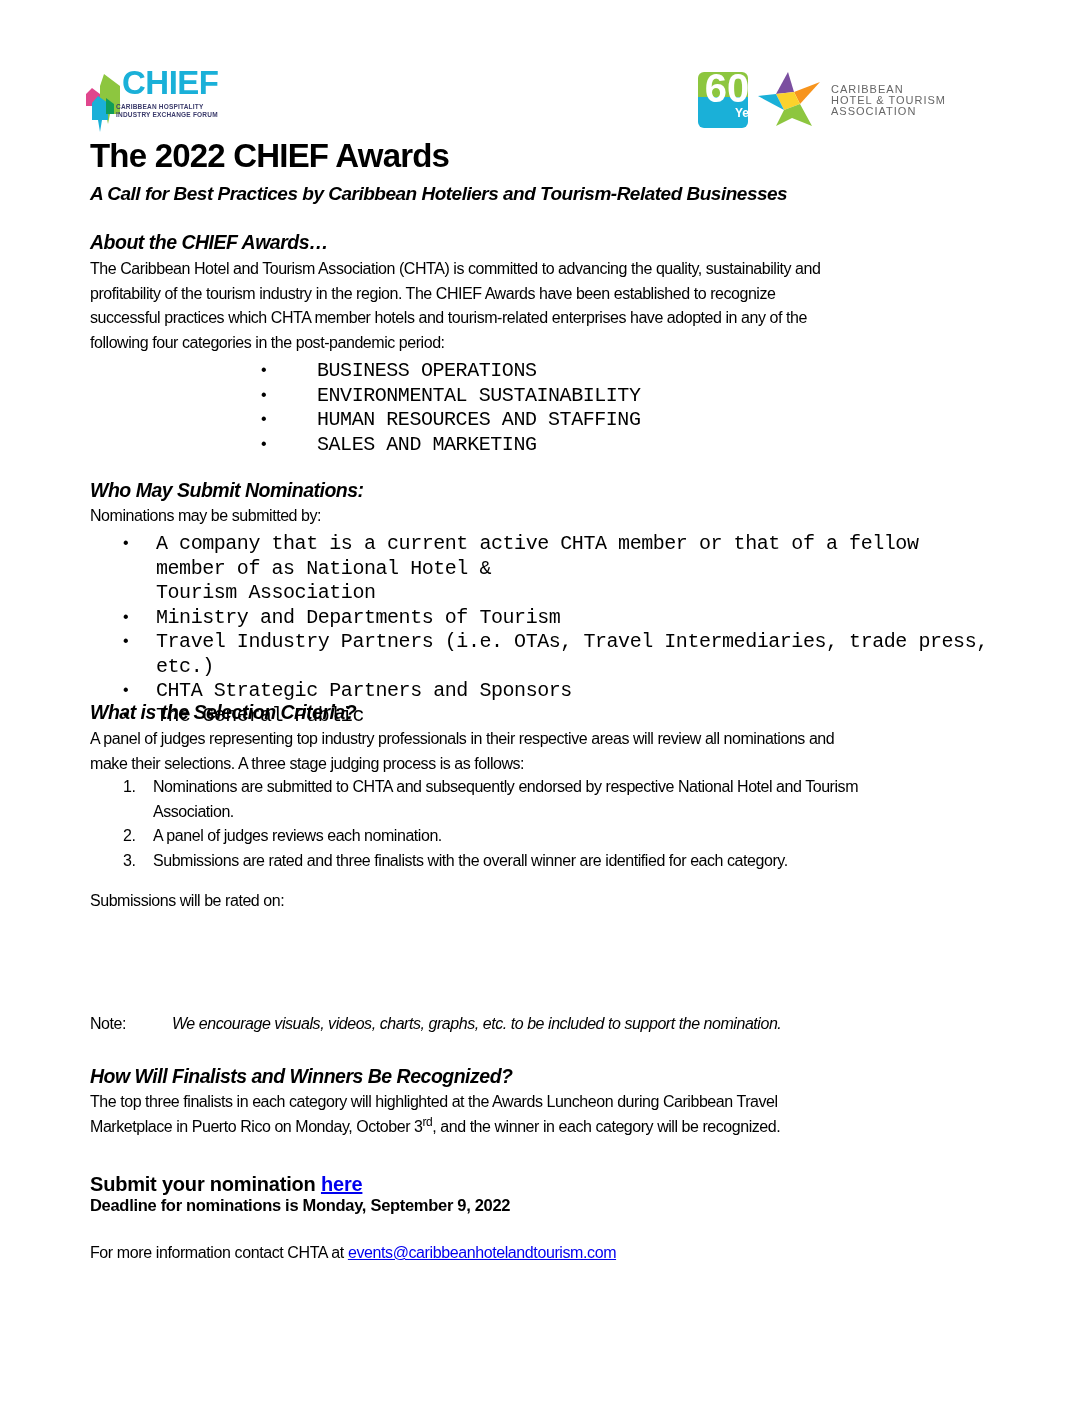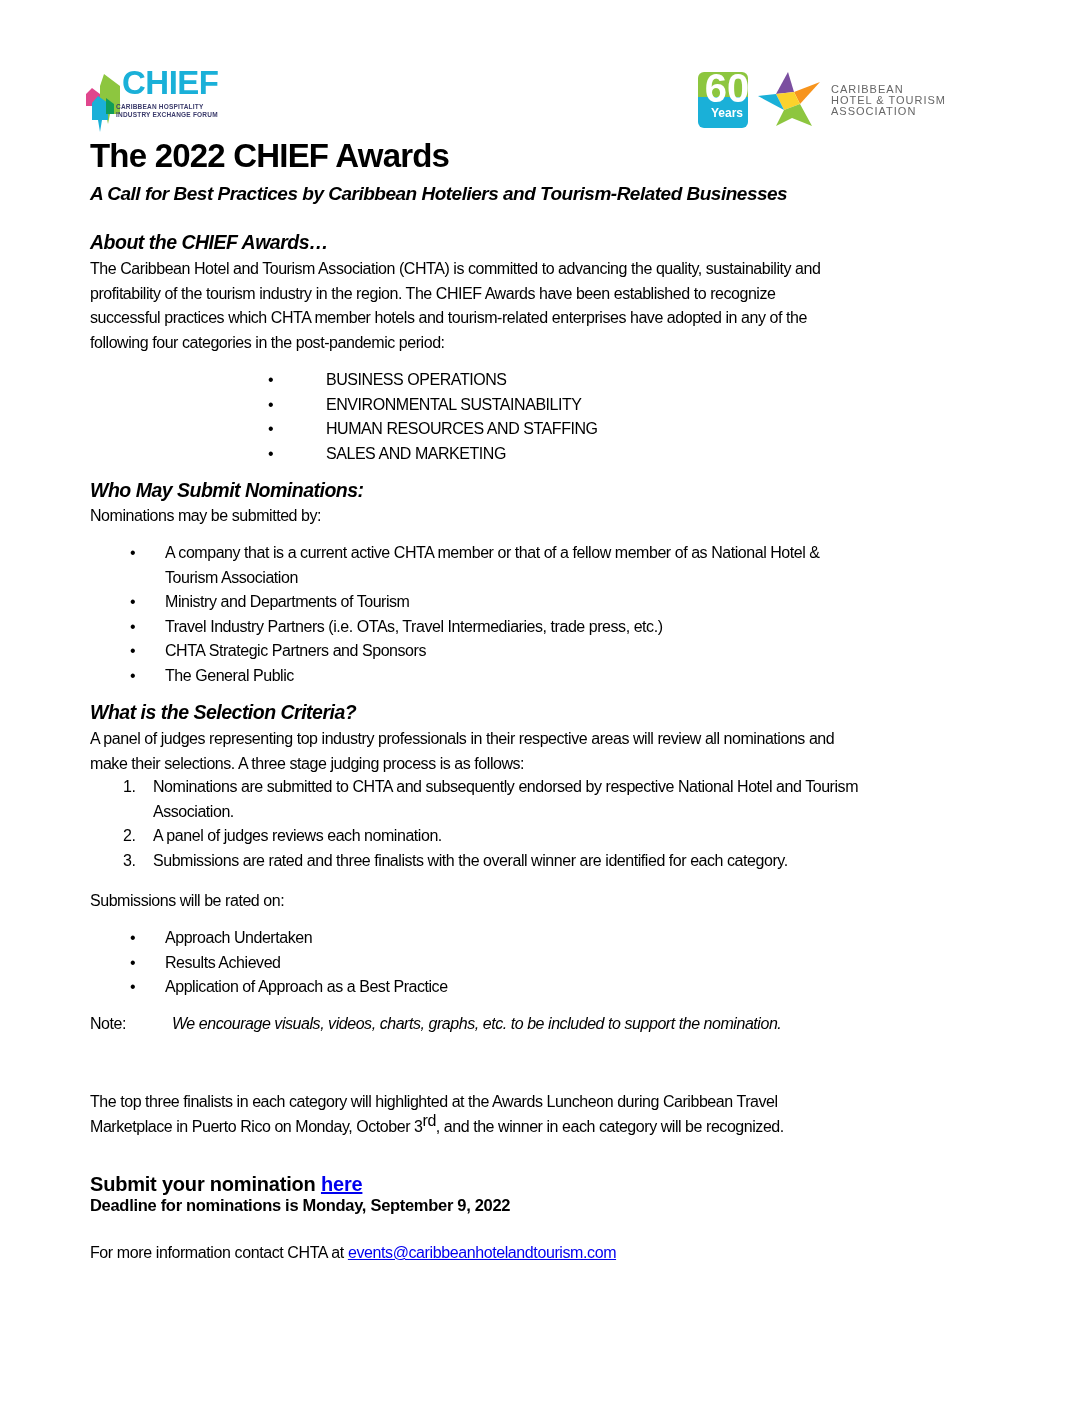--- a/index.html
+++ b/index.html
@@ -12,46 +12,46 @@
   .logo-chta { position: absolute; left: 698px; top: 68px; width: 240px; height: 64px; }
   .chief-word { position: absolute; left: 36px; top: 0px; font-family: "Liberation Sans", sans-serif;
                 font-weight: bold; font-size: 33px; color: #1ab0d8; letter-spacing: -0.5px; line-height: 1; }
   .chief-sub { position: absolute; left: 30px; top: 37px; font-size: 6.5px; font-weight: bold; color: #3b3b6b;
                line-height: 8px; letter-spacing: 0.2px; white-space: nowrap; }
   .chta-badge { position: absolute; left: 0; top: 4px; width: 50px; height: 56px; border-radius: 6px;
                 background: linear-gradient(180deg,#8dc63f 0 45%,#1ab0d8 45% 100%); }
   .chta-60 { position: absolute; left: 0; top: 4px; width: 58px; text-align: center; color: #fff; font-weight: bold;
              font-size: 40px; line-height: 32px; }
   .chta-years { position: absolute; left: 0; top: 38px; width: 58px; text-align: center; color: #fff; font-weight: bold;
-                font-size: 12px; line-height: 14px; }
+                font-size: 12px; line-height: 14px; padding-left: 24px; }
   .chta-text { position: absolute; left: 133px; top: 16px; font-size: 11px; color: #666; letter-spacing: 1px;
                line-height: 11px; white-space: nowrap; }
 
   
   .title { position: absolute; left: 90px; top: 136px; font-size: 33px; font-weight: bold; letter-spacing: -0.8px;
            line-height: 40px; white-space: nowrap; }
   .subtitle { position: absolute; left: 90px; top: 181px; font-size: 19px; font-weight: bold; font-style: italic;
               letter-spacing: -0.5px; line-height: 26px; white-space: nowrap; }
   .h2 { position: absolute; left: 90px; font-size: 19.5px; font-weight: bold; font-style: italic; letter-spacing: -0.5px;
         line-height: 26px; white-space: nowrap; }
   .p { position: absolute; left: 90px; font-size: 16px; letter-spacing: -0.45px; line-height: 24.5px; }
-  .ul { position: absolute; list-style: none; margin: 12px; padding: 0; font-size: 16px; letter-spacing: -0.45px; line-height: 24.5px; }
+  .ul { position: absolute; list-style: none; margin: 3px; padding: 0; font-size: 20px; letter-spacing: -0.45px; line-height: 24.5px; font-family: Liberation Mono, monospace; }
   .ul li { position: relative; padding-left: 63px; }
   .ul li::before { content: "\2022"; position: absolute; left: 28px; top: 0; font-size: 16px; }
   .ul.cats li { padding-left: 58px; }
   .ul.cats li::before { left: 0; }
   .ol { position: absolute; list-style: none; margin: 0; padding: 0; font-size: 16px; letter-spacing: -0.45px; line-height: 24.5px; }
   .ol li { position: relative; padding-left: 63px; }
   .ol .num { position: absolute; left: 33px; top: 0; }
   a.link { color: #0000ee; text-decoration: underline; }
   .submit-h { position: absolute; left: 90px; top: 1162px; font-size: 20px; font-weight: bold; line-height: 28px; white-space: nowrap; letter-spacing: -0.2px; margin-top: 8px; }
   .deadline { position: absolute; left: 90px; top: 1193px; font-size: 16.5px; font-weight: bold; line-height: 24px; white-space: nowrap; letter-spacing: -0.3px; }
   .contact { position: absolute; left: 90px; top: 1241px; font-size: 16px; line-height: 24px; white-space: nowrap; letter-spacing: -0.4px; }
   .it { font-style: italic; margin-left: 38px; }
-  sup { font-size: 16px; line-height: 0; }
+  sup { font-size: 12px; line-height: 0; }
 </style>
 </head>
 <body>
 
 <div class="page">
 
   <div class="logo-chief">
     <svg width="40" height="66" viewBox="0 0 40 66" style="position:absolute;left:0;top:4px;">
       <polygon points="18,4 34,16 34,44 24,44 22,54 20,44 14,44 14,16" fill="#8dc63f"></polygon>
       <polygon points="6,18 14,24 14,36 8,36 7,42 6,36 0,36 0,24" fill="#e0468d"></polygon>
@@ -128,29 +128,25 @@
       <span class="num">2.</span>
       <div>A panel of judges reviews each nomination.</div>
     </li>
     <li>
       <span class="num">3.</span>
       <div>Submissions are rated and three finalists with the overall winner are identified for each category.</div>
     </li>
   </ol>
 
   <div class="p" style="top:889px;">Submissions will be rated on:</div>
-  <ul class="ul" style="left:90px; top:914px; width:700px;">
-    <li>Approach Undertaken</li>
-    <li>Results Achieved</li>
-    <li>Application of Approach as a Best Practice</li>
-  </ul>
   <div class="p" style="top:1012px; white-space:nowrap;">
     <span>Note:</span>&nbsp;&nbsp;<span class="it">We encourage visuals, videos, charts, graphs, etc. to be included to support the nomination.</span>
   </div>
 
+  <div class="h2" style="top:1063px;">How Will Finalists and Winners Be Recognized?</div>
   <div class="p" style="top:1090px; white-space:nowrap;">
     <div>The top three finalists in each category will highlighted at the Awards Luncheon during Caribbean Travel</div>
     <div><span>Marketplace in Puerto Rico on Monday, October 3</span><sup>rd</sup><span>, and the winner in each category will be recognized.</span></div>
   </div>
 
   <div class="submit-h">
     <span>Submit your nomination </span><a class="link" href="#">here</a>
   </div>
   <div class="deadline">Deadline for nominations is Monday, September 9, 2022</div>
   <div class="contact">

